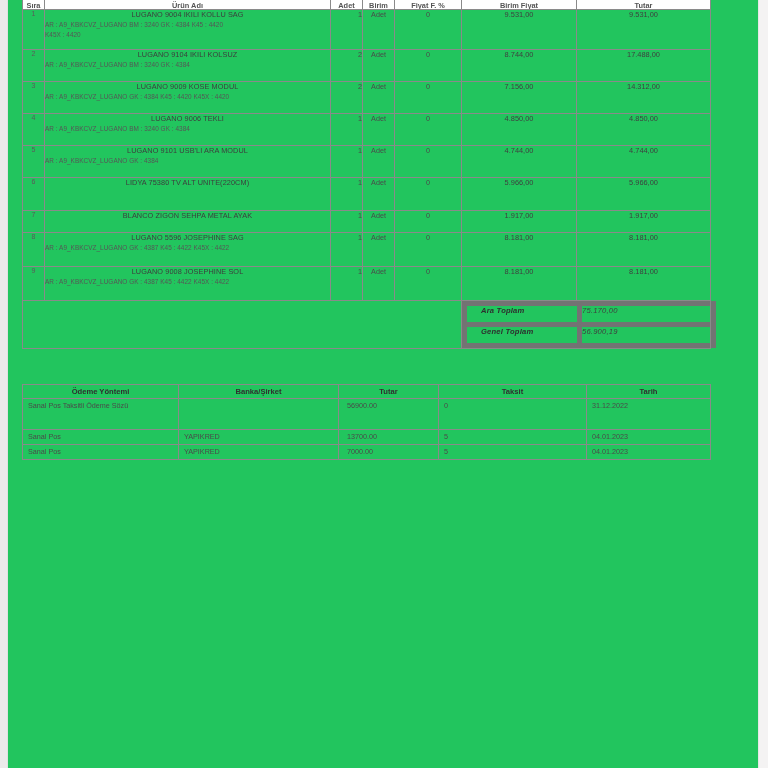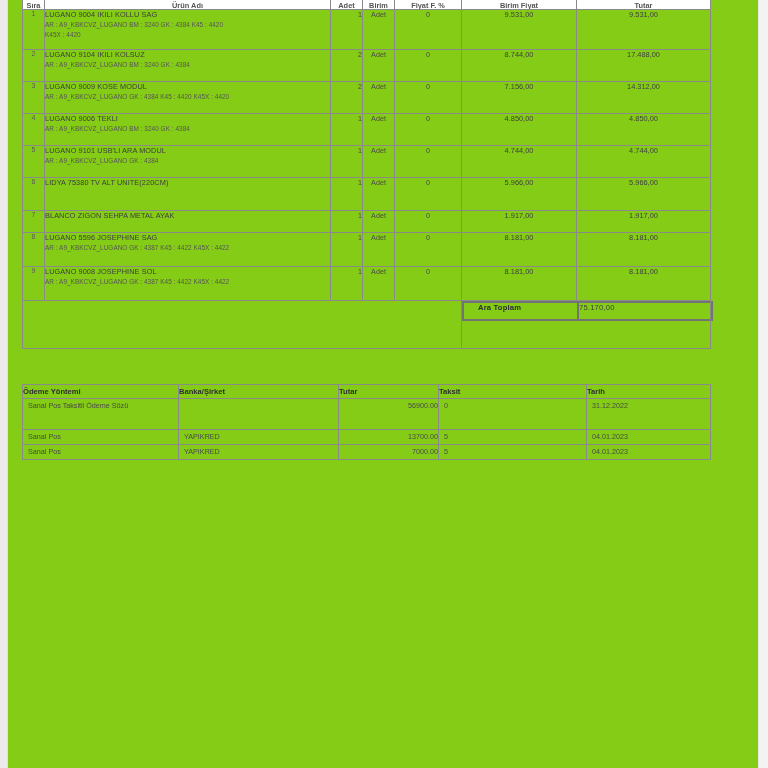--- a/index.html
+++ b/index.html
@@ -31,21 +31,21 @@
     width: 9px;
     background: #f4f3f3;
     border-left: 1px solid #e8e6e6;
   }
 
   .page {
     position: absolute;
     left: 0; top: 0;
     width: 768px;
     height: 768px;
-    background: #84cc16;
+    background: #22c55e;
   }
 
   
   .items-wrap {
     position: absolute;
     left: 22px;
     top: 0px;
     width: 688px;
   }
   table.items {
@@ -99,20 +99,21 @@
   }
   td.urun {
     padding: 2px 2px 2px 4px;
   }
   .p-name {
     font-size: 7.3px;
     line-height: 10px;
     color: #3d3d3d;
     letter-spacing: 0.1px;
     white-space: nowrap;
+    text-align: center;
   }
   .p-detail {
     font-size: 6.4px;
     line-height: 9.5px;
     color: #565656;
     letter-spacing: 0.05px;
     white-space: nowrap;
   }
   td.adet {
     text-align: right;
@@ -153,23 +154,24 @@
   td.totals-cell {
     padding: 0;
     border: none;
   }
   table.totals {
     width: 100%;
     border-collapse: collapse;
     table-layout: fixed;
   }
   table.totals td {
-    border: 2px solid #737373;
+    border: 5px solid #737373;
     height: 16px;
     font-size: 7.6px;
+    font-style: italic;
   }
   table.totals td.t-label {
     font-weight: bold;
     padding-left: 14px;
     color: #2e2e2e;
     letter-spacing: 0.2px;
   }
   table.totals td.t-value {
     text-align: left;
     color: #3f3f3f;
@@ -206,36 +208,36 @@
   table.pay td, table.pay th {
     border: 1px solid #8a8a8a;
     padding: 0;
     vertical-align: top;
   }
   table.pay th {
     font-size: 7.6px;
     font-weight: bold;
     height: 13px;
     line-height: 13px;
-    text-align: left;
+    text-align: center;
     color: #2f2f2f;
   }
   col.p-yontem { width: 156px; }
   col.p-banka  { width: 160px; }
   col.p-tutar  { width: 100px; }
   col.p-taksit { width: 148px; }
   col.p-tarih  { width: 124px; }
 
   table.pay td {
     font-size: 7.2px;
     color: #4a4a4a;
     padding: 2px 0 2px 5px;
     line-height: 10px;
   }
-  table.pay td.c-center { text-align: right; padding-left: 8px; }
+  table.pay td.c-center { text-align: left; padding-left: 8px; }
   td.tall { height: 26px; }
 
   
   .note-box {
     position: absolute;
     left: 22px;
     top: 479px;
     width: 686px;
     height: 62px;
     border: 1px solid #8a8a8a;
@@ -416,20 +418,24 @@
           <td class="totals-cell" colspan="2">
             <table class="totals">
               <colgroup>
                   <col class="t-lab">
                   <col class="t-val">
                 </colgroup>
               <tbody>
                 <tr>
                   <td class="t-label">Ara Toplam</td>
                   <td class="t-value">75.170,00</td>
+                </tr>
+                <tr>
+                  <td class="t-label">Genel Toplam</td>
+                  <td class="t-value">56.900,19</td>
                 </tr>
               </tbody>
             </table>
           </td>
         </tr>
       </tbody>
     </table>
   </div>
 
 

